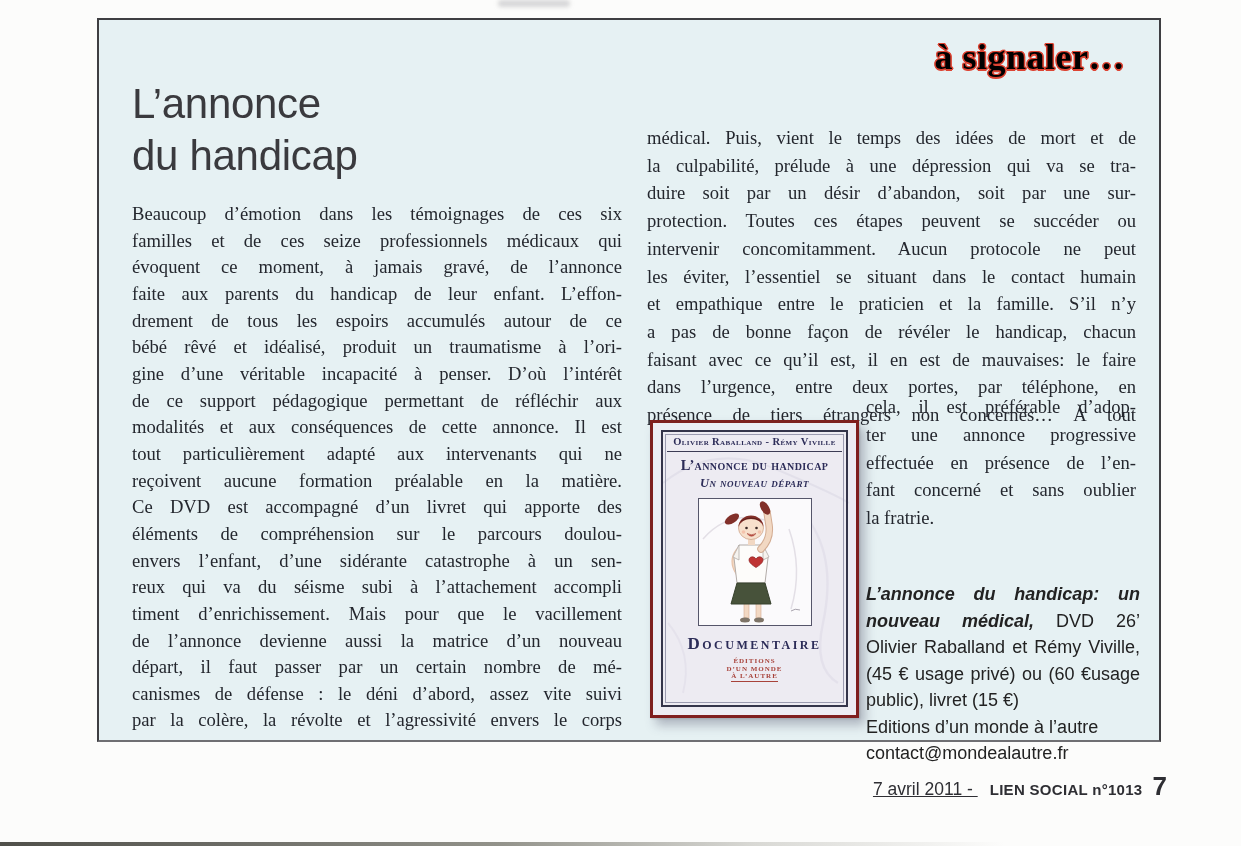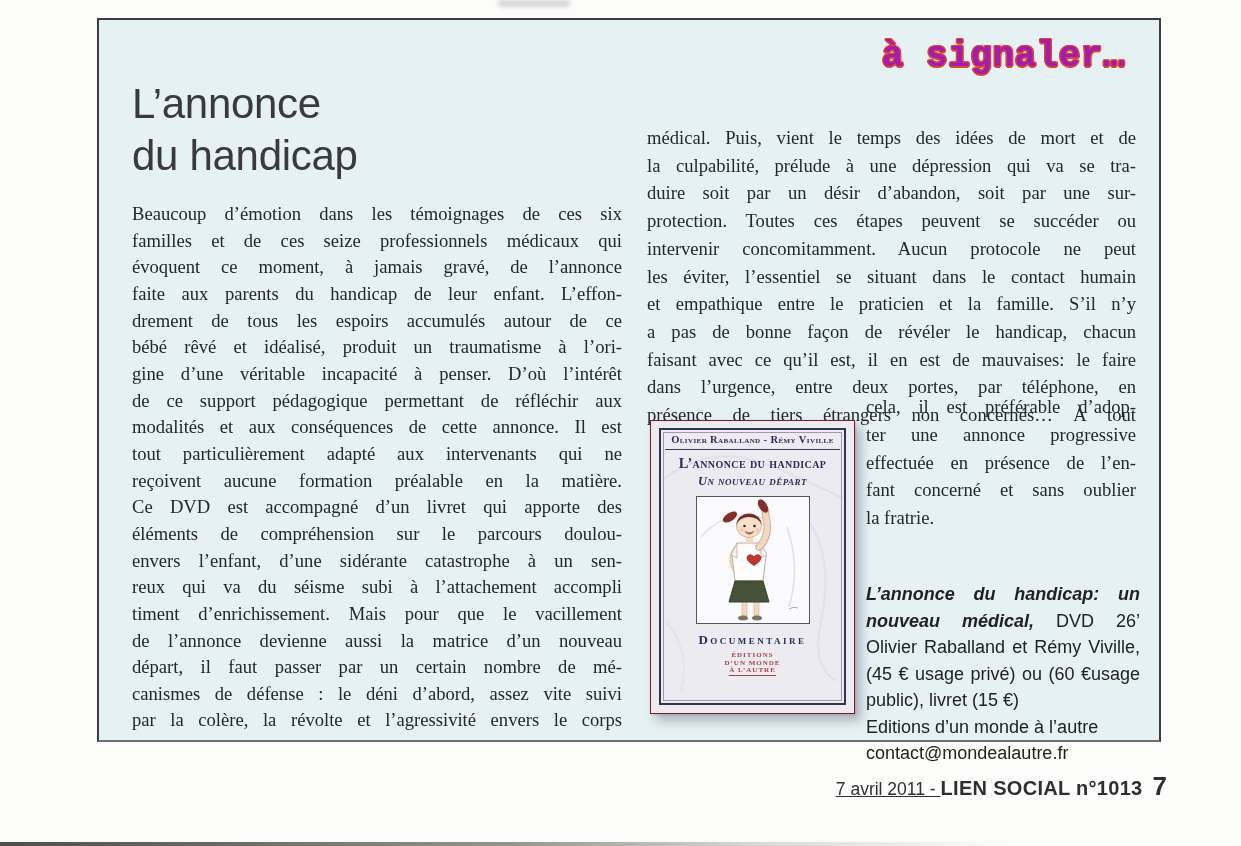--- a/index.html
+++ b/index.html
@@ -11,23 +11,23 @@
   
   .panel {
     position:absolute; left:97px; top:18px; width:1064px; height:724px;
     box-sizing:border-box;
     background:#e6f1f3;
     border:2px solid #3e3e42;
     border-bottom-color:#6f6f73;
   }
   .signaler {
     position:absolute; top:16px; right:34px;
-    font-family:Liberation Mono, monospace;
+    font-family:Liberation Serif, serif;
     font-size:36px; font-weight:600; letter-spacing:0.5px;
-    color:#a21caf;
+    color:#000000;
     text-shadow:
       -1.5px 0 #dd4433, 1.5px 0 #dd4433, 0 -1.5px #dd4433, 0 1.5px #dd4433,
       -1px -1px #dd4433, 1px 1px #dd4433, -1px 1px #dd4433, 1px -1px #dd4433;
   }
   .title {
     position:absolute; left:33px; top:58px;
     font-family:"Liberation Sans", sans-serif;
     font-size:42px; line-height:52px; font-weight:400;
     color:#3a3a3e; letter-spacing:-0.3px;
   }
@@ -38,21 +38,21 @@
   .col-left  .jline { line-height:26.65px; }
   .col-right { left:548px; top:104px; width:489px; }
   .col-right .jline { line-height:27.7px; }
   .wrap      { left:767px; top:373px; width:270px; }
   .wrap .jline { line-height:27.8px; }
   .wrap .jline:last-child { text-align-last:left; }
   
   .cover {
     position:absolute; left:551px; top:400px; width:203px; height:292px;
     background:#edebf2;
-    border:1px solid #7f1d1d;
+    border:3px solid #7f1d1d;
     box-shadow: 6px 7px 10px rgba(70,70,95,.35), 1px 1px 2px rgba(0,0,0,.15);
   }
   .cover-ghost { position:absolute; inset:0; opacity:.5; }
   .cover-frame {
     position:absolute; left:8px; top:7px; right:8px; bottom:8px;
     border:2px solid #34344a;
   }
   .cover-frame::after {
     content:""; position:absolute; inset:2px;
     border:1px solid #9b9bb0; pointer-events:none;
@@ -73,21 +73,21 @@
   }
   .cover-subtitle {
     font-size:12.5px; font-weight:700; font-style:italic;
     font-variant:small-caps; letter-spacing:0.5px; margin-top:2px;
   }
   .cover-art {
     width:112px; height:126px; margin-top:7px; position:relative;
     border:1px solid #55556a; background:#fbfafc; overflow:hidden;
   }
   .cover-genre {
-    font-size:13px; font-weight:700; font-variant:small-caps;
+    font-size:17px; font-weight:700; font-variant:small-caps;
     letter-spacing:2.5px; margin-top:8px; white-space:nowrap;
   }
   .cover-publisher {
     margin-top:4px; color:#a8423a;
     font-size:7px; line-height:7.5px; letter-spacing:1px;
     font-weight:700; text-transform:uppercase;
   }
   .cover-publisher .pl3 { border-bottom:1px solid #a8423a; display:inline-block; }
   
   .caption {
@@ -98,21 +98,21 @@
   .caption p { margin:0; text-align:justify; }
   .caption .bi { font-weight:700; font-style:italic; }
   .caption .plain { text-align:left; }
   
   .footer {
     position:absolute; right:74px; top:771px;
     font-family:"Liberation Sans", sans-serif; color:#2e2e33;
     display:flex; align-items:baseline; white-space:pre;
   }
   .footer .date    { font-size:17.5px;text-decoration:underline; }
-  .footer .journal { font-size:20px; font-weight:700; letter-spacing:0.3px; }
+  .footer .journal { font-size:15px; font-weight:700; letter-spacing:0.3px;margin-left:12px; }
   .footer .pagenum { font-size:26px; font-weight:700; margin-left:10px; }
   
   .bottom-strip {
     position:absolute; left:0; bottom:0; width:1005px; height:4px;
     background:linear-gradient(to right,
       #50504a, #6b6b65 22%, #93938b 50%, rgba(150,150,140,.35) 75%, transparent);
   }
   .top-smudge {
     position:absolute; left:498px; top:0; width:72px; height:7px;
     background:rgba(120,120,125,.28); filter:blur(2px); border-radius:3px;

